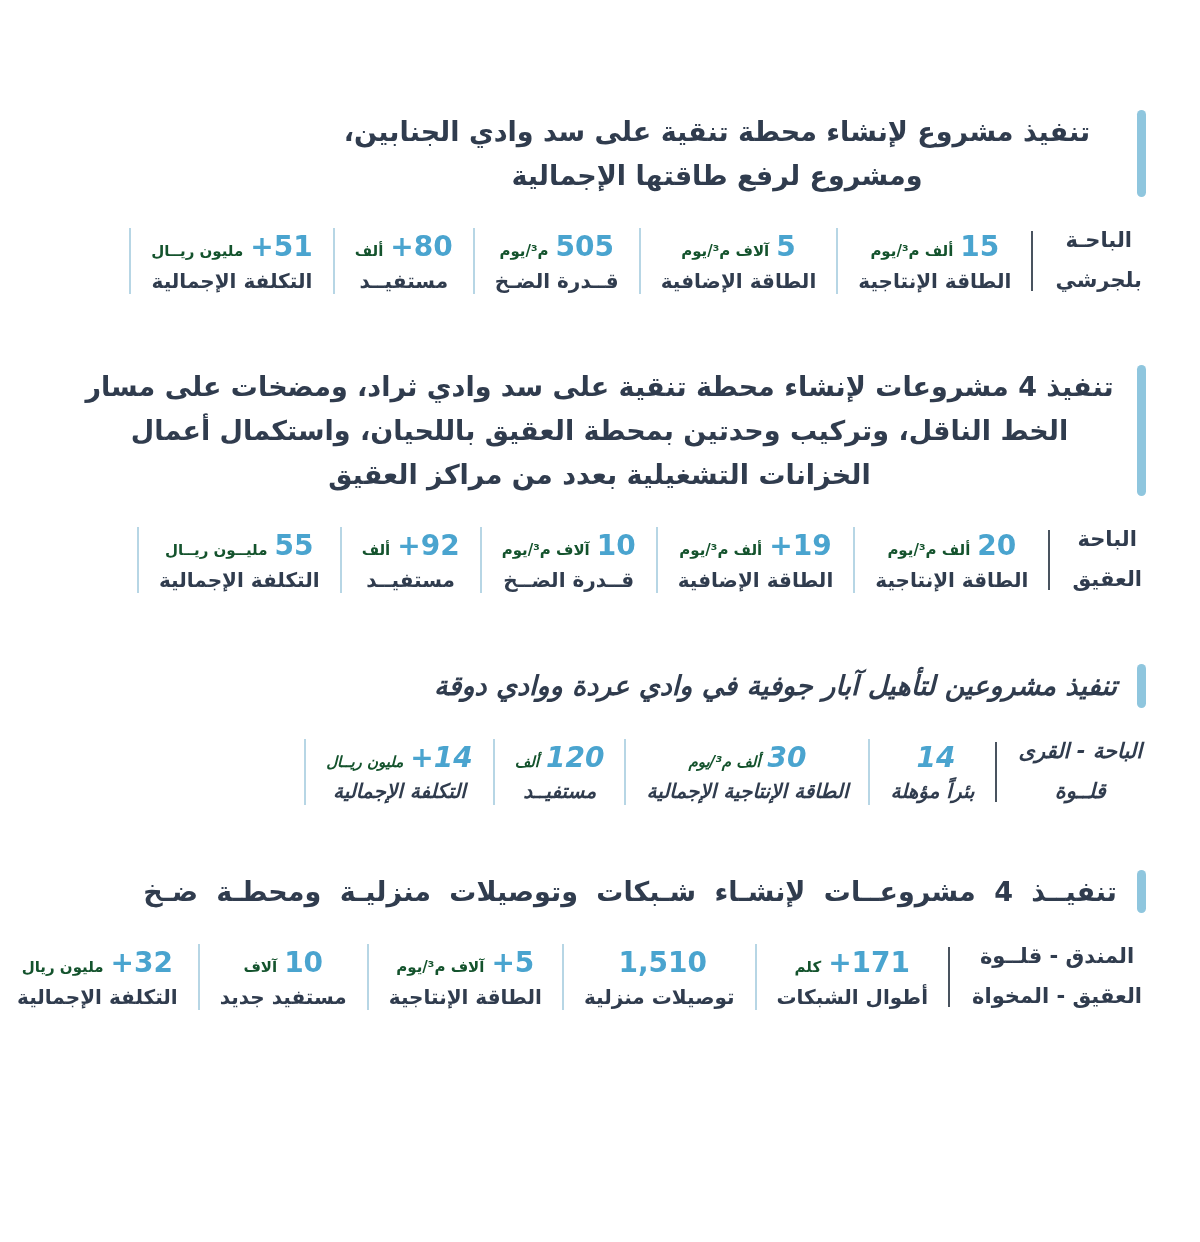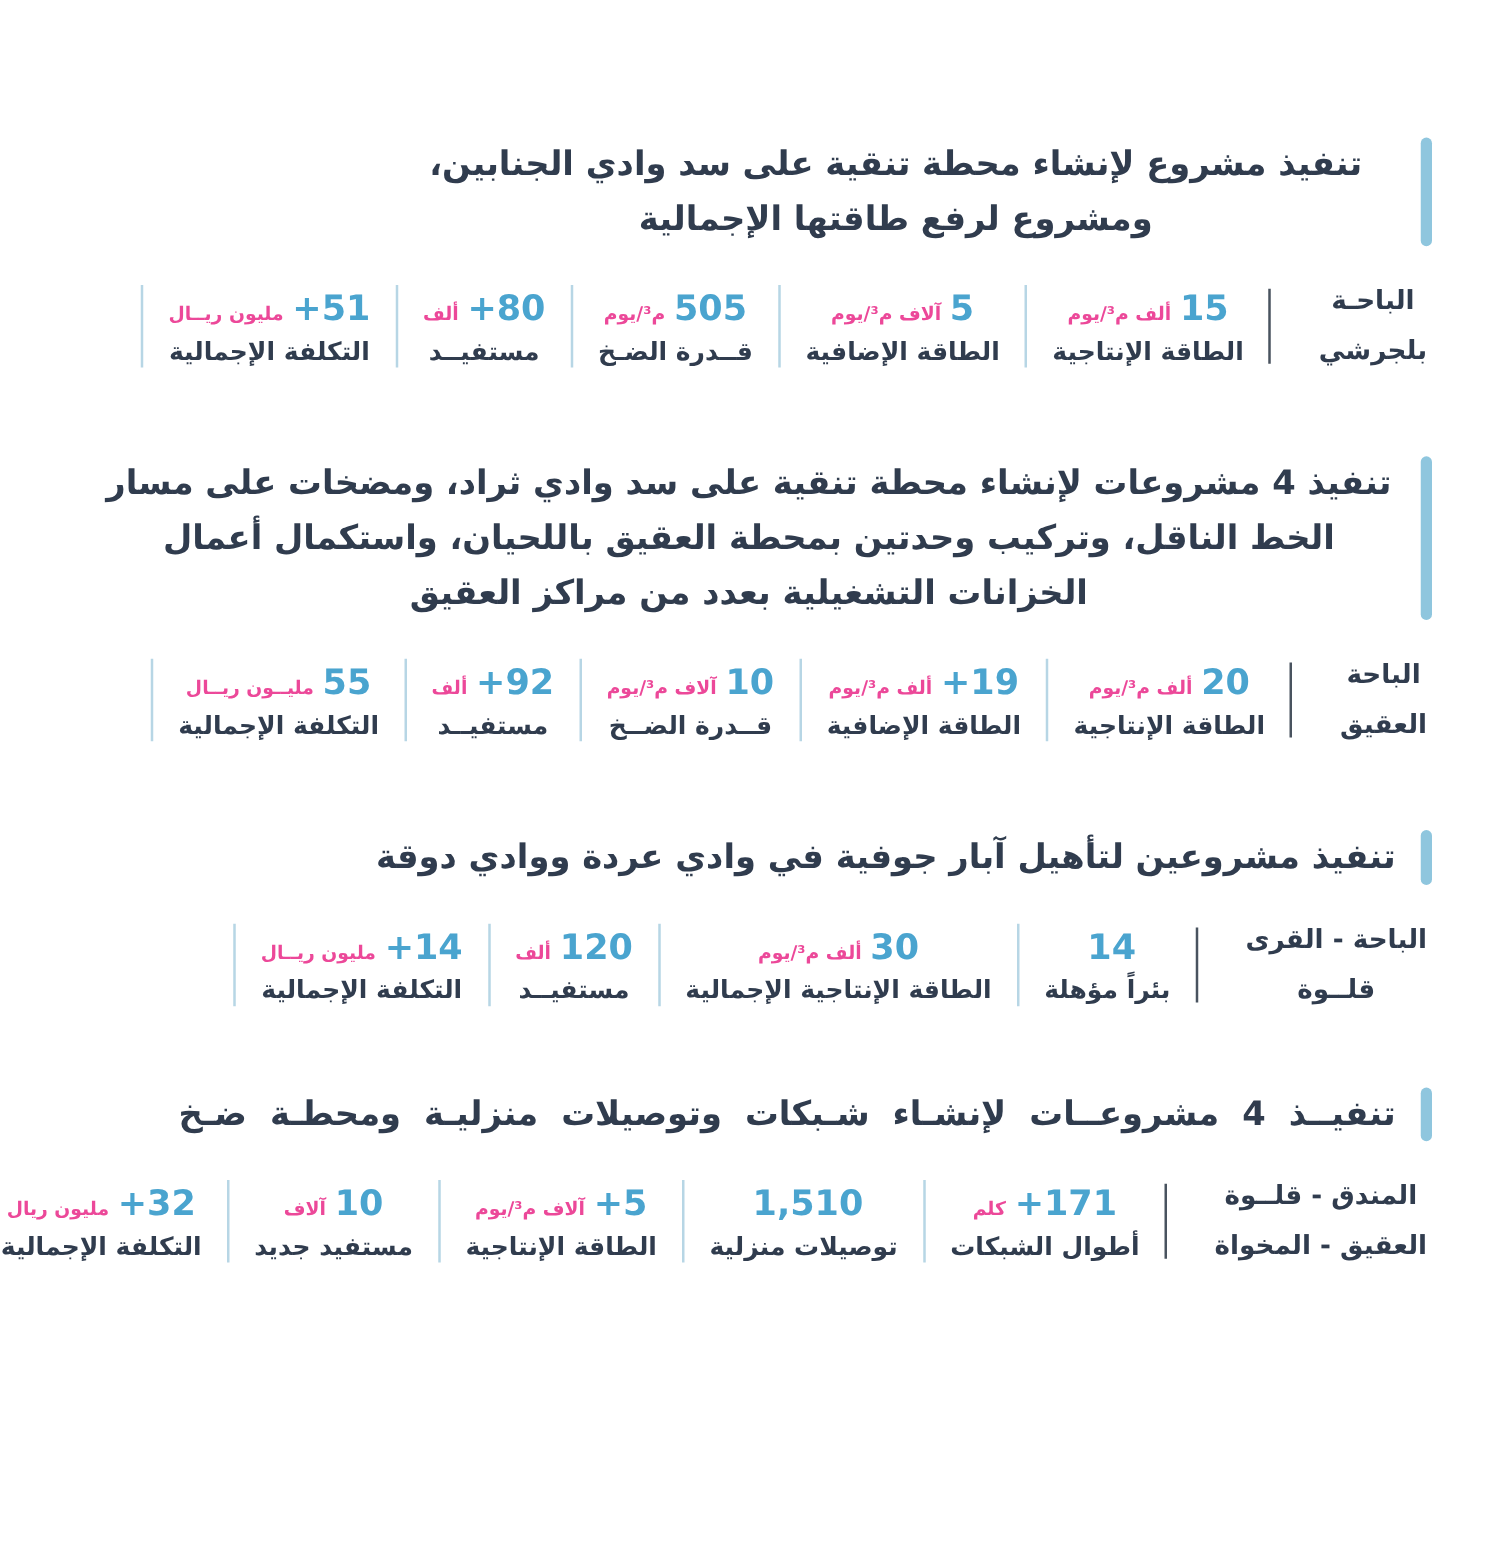--- a/index.html
+++ b/index.html
@@ -2,42 +2,42 @@
 <html lang="ar" dir="rtl"><head>
 <meta charset="utf-8">
 <style>
   html,body{margin:0;padding:0;}
   body{
     width:1200px;height:1242px;background:#ffffff;
     font-family:"DejaVu Sans",sans-serif;direction:rtl;overflow:hidden;
   }
   .page{padding:110px 54px 0 54px;box-sizing:border-box;}
   .section{margin-bottom:64px;}
-  .section.s3{margin-bottom:58px;}
+  .section.s3{margin-bottom:58px;font-style:italic;}
   .title-wrap{display:flex;align-items:stretch;margin-bottom:24px;}
   .bar{width:9px;border-radius:5px;background:#8fc6de;margin-left:20px;flex:none;}
   .title{
     margin:0;font-size:27px;font-weight:bold;color:#303c4e;
     line-height:1.62;text-align:center;
   }
   .s1 .title{max-width:800px;}
   .s2 .title{max-width:1035px;text-align:right;}
   .s2 .title{text-align:center;}
   .s4 .title{word-spacing:9px;}
   .row{display:flex;align-items:center;}
   .loc{
     text-align:center;font-weight:bold;color:#303c4e;font-size:21px;
-    line-height:1.9;padding-left:38px;padding-right:4px;flex:none;white-space:nowrap;
+    line-height:1.9;padding-left:22px;padding-right:4px;flex:none;white-space:nowrap;
   }
   .sep{width:2px;height:66px;background:#b7d6e5;flex:none;align-self:center;}
   .sep-dark{width:2px;height:60px;background:#49535f;flex:none;align-self:center;}
   .stat{text-align:center;padding:0 20px;flex:none;}
   .stat-top{white-space:nowrap;line-height:1.2;}
   .num{font-size:28px;font-weight:bold;color:#4aa4cf;direction:ltr;unicode-bidi:isolate;display:inline-block;}
-  .unit{font-size:15px;font-weight:bold;color:#ec4899;margin-right:7px;}
+  .unit{font-size:15px;font-weight:bold;color:#14532d;margin-right:7px;}
   .label{font-size:20px;font-weight:bold;color:#303c4e;margin-top:5px;white-space:nowrap;}
 </style>
 </head>
 <body>
 
 <div class="page">
 
   <div class="section s1">
     <div class="title-wrap">
       <div class="bar"></div>

